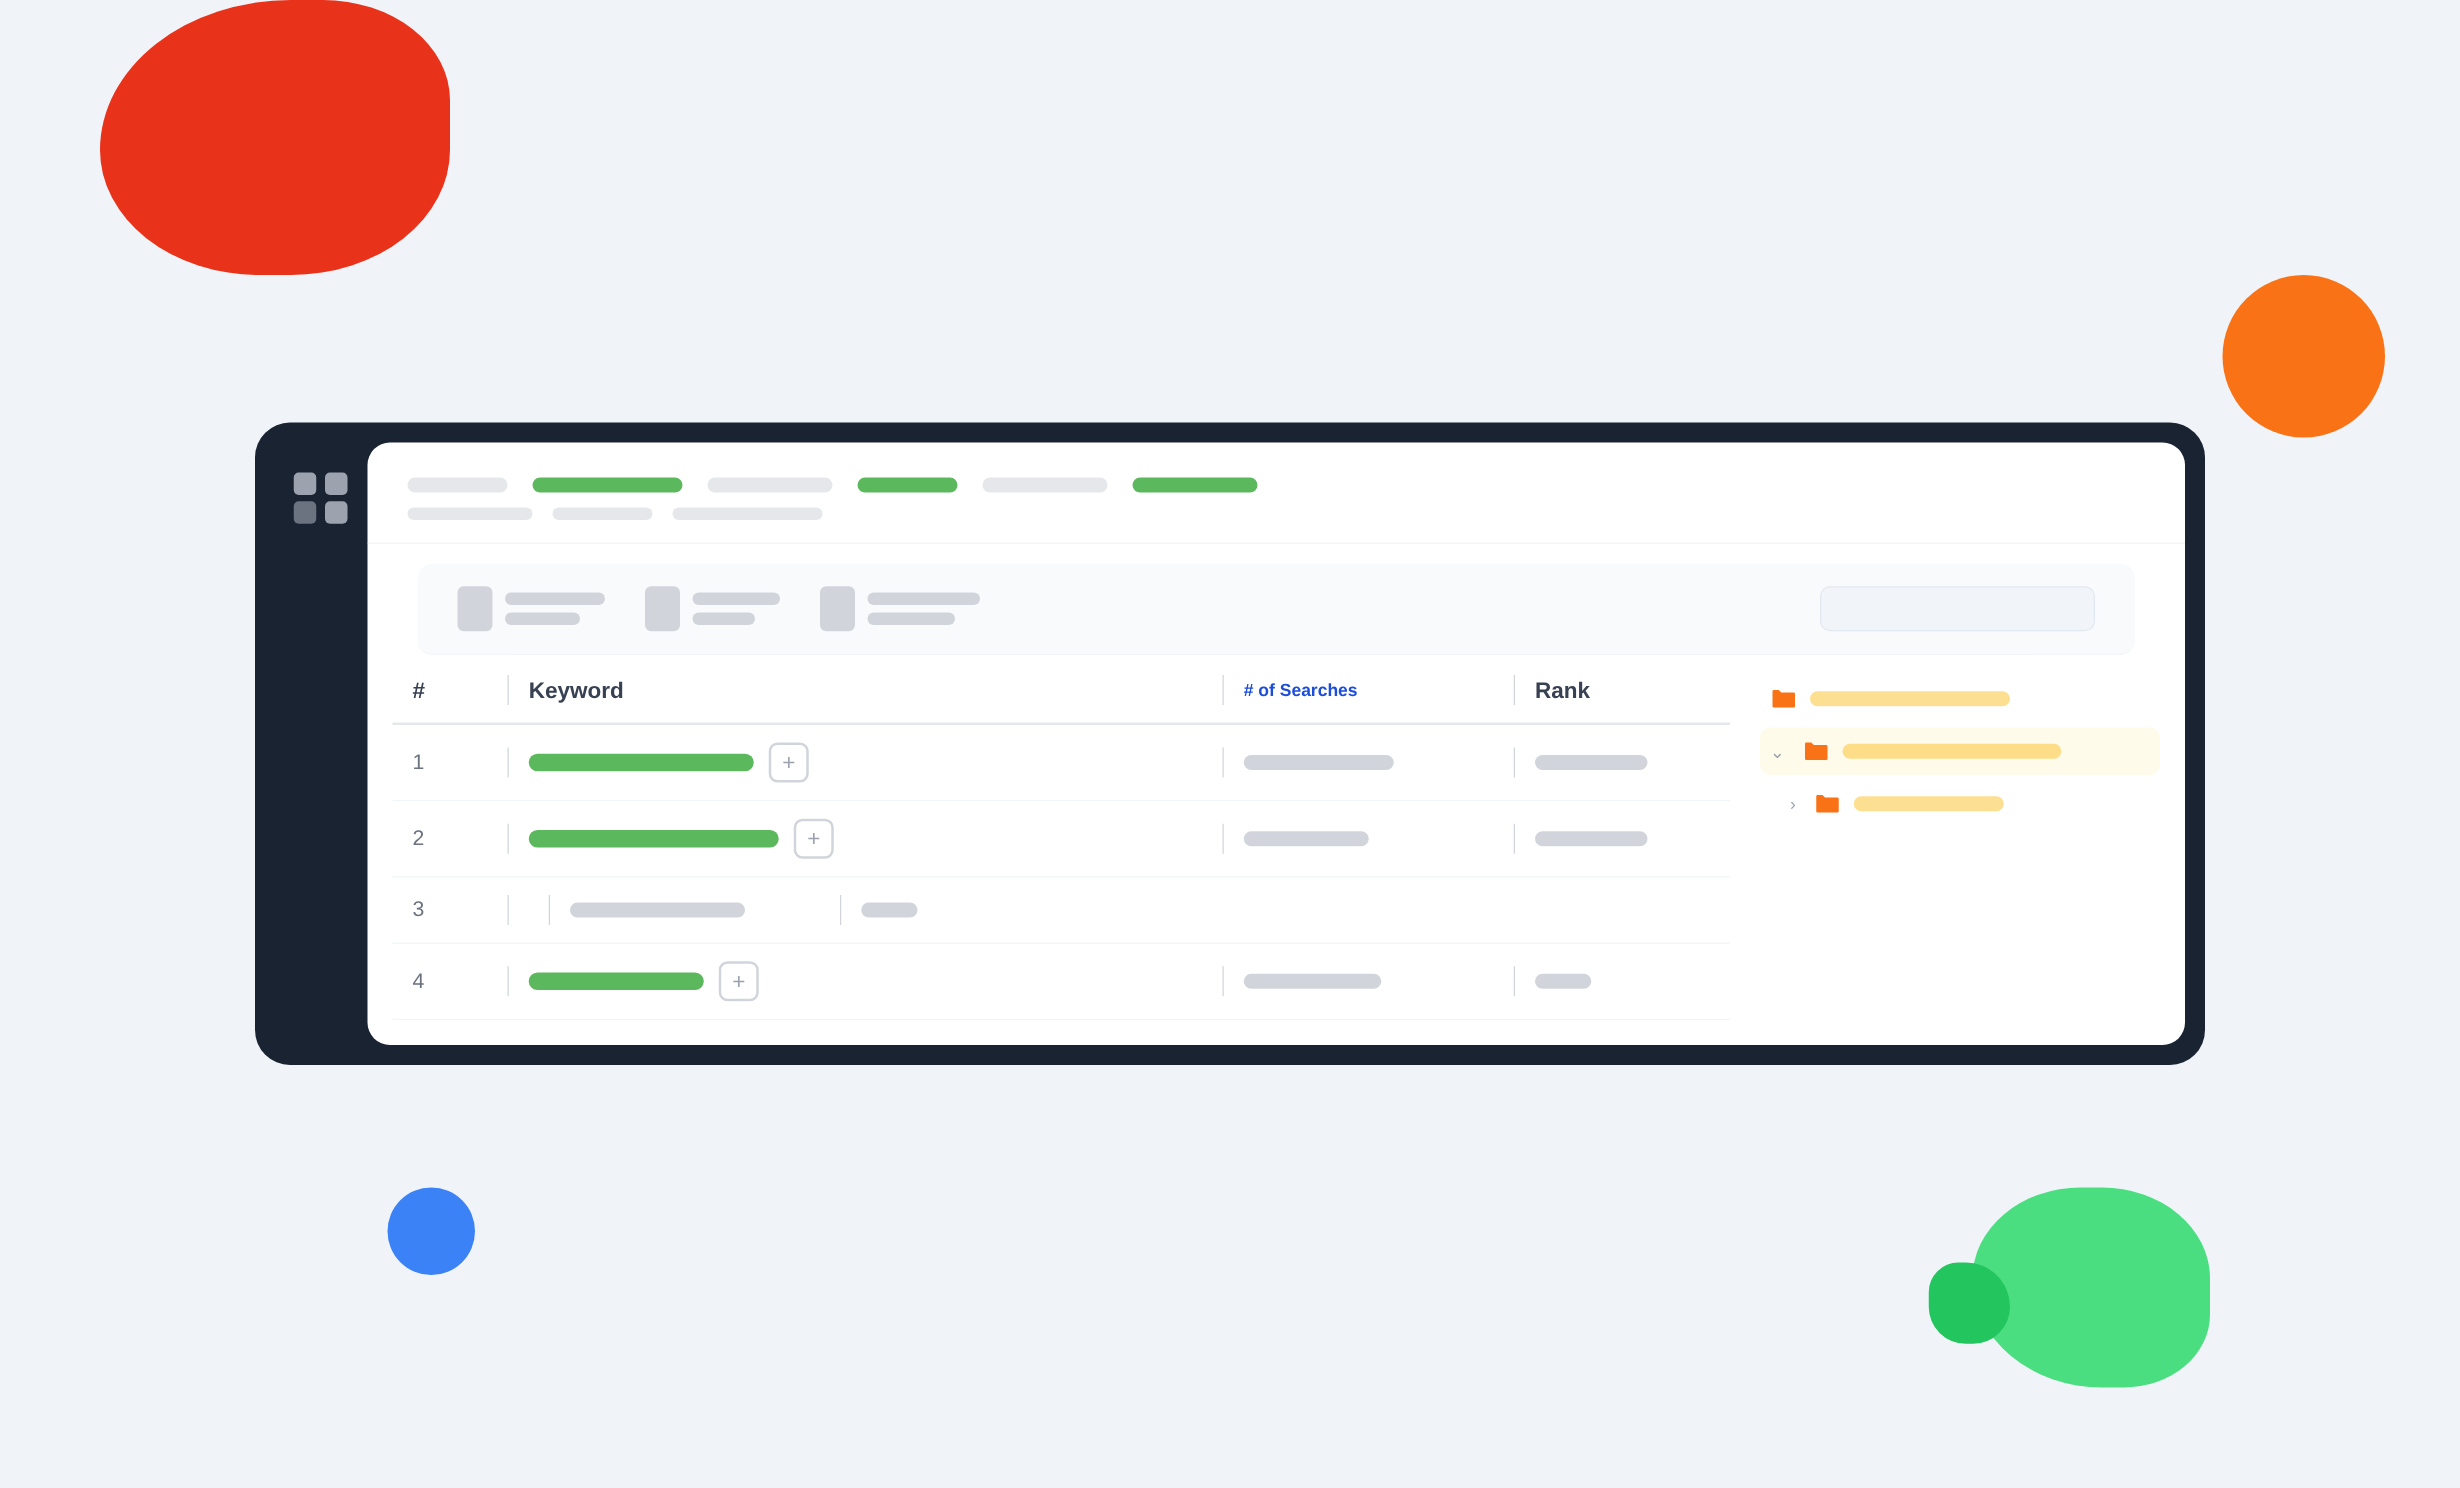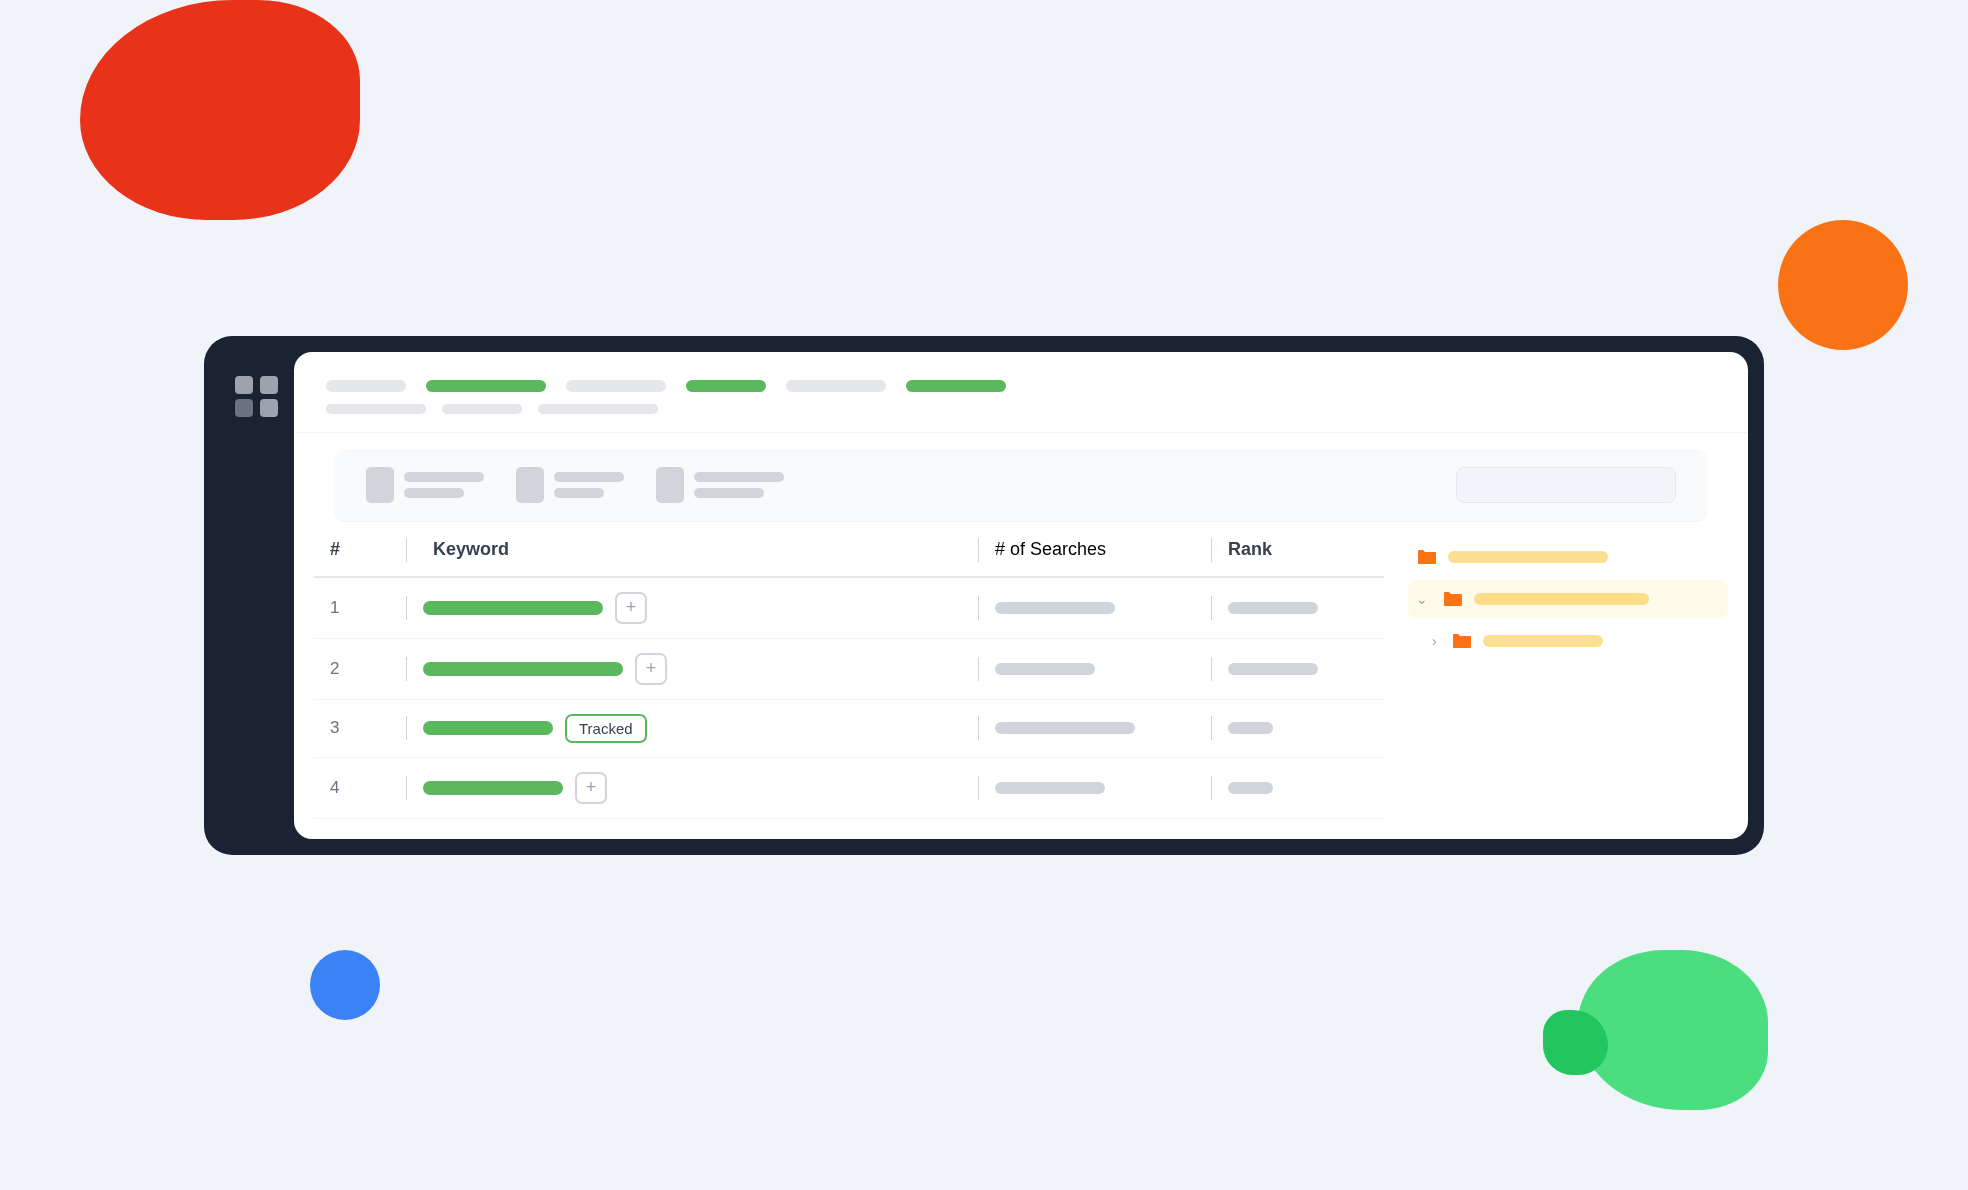--- a/index.html
+++ b/index.html
@@ -216,28 +216,27 @@
       height: 24px;
       background: #d1d5db;
       margin: 0 16px;
     }
 
     .col-keyword {
       flex: 1;
       font-size: 18px;
       font-weight: 600;
       color: #374151;
-      margin-left: 10px;
     }
 
     .col-searches {
       width: 200px;
-      font-size: 18px;
-      font-weight: 400;
-      color: #000000;
+      font-size: 14px;
+      font-weight: 700;
+      color: #1d4ed8;
     }
 
     .col-rank {
       width: 140px;
       font-size: 18px;
       font-weight: 600;
       color: #374151;
     }
 
     
@@ -487,24 +486,20 @@
           </div>
           <div class="col-divider"></div>
           <div class="row-rank-cell">
             <div class="rank-bar" style="width:90px;"></div>
           </div>
         </div>
 
         <div class="table-row">
           <div class="row-num">3</div>
           <div class="col-divider"></div>
-          <div class="row-keyword-cell">
-            <div class="keyword-bar" style="width:130px;"></div>
-            <div class="tracked-badge">Tracked</div>
-          </div>
           <div class="col-divider"></div>
           <div class="row-searches-cell">
             <div class="searches-bar" style="width:140px;"></div>
           </div>
           <div class="col-divider"></div>
           <div class="row-rank-cell">
             <div class="rank-bar" style="width:45px;"></div>
           </div>
         </div>
 

